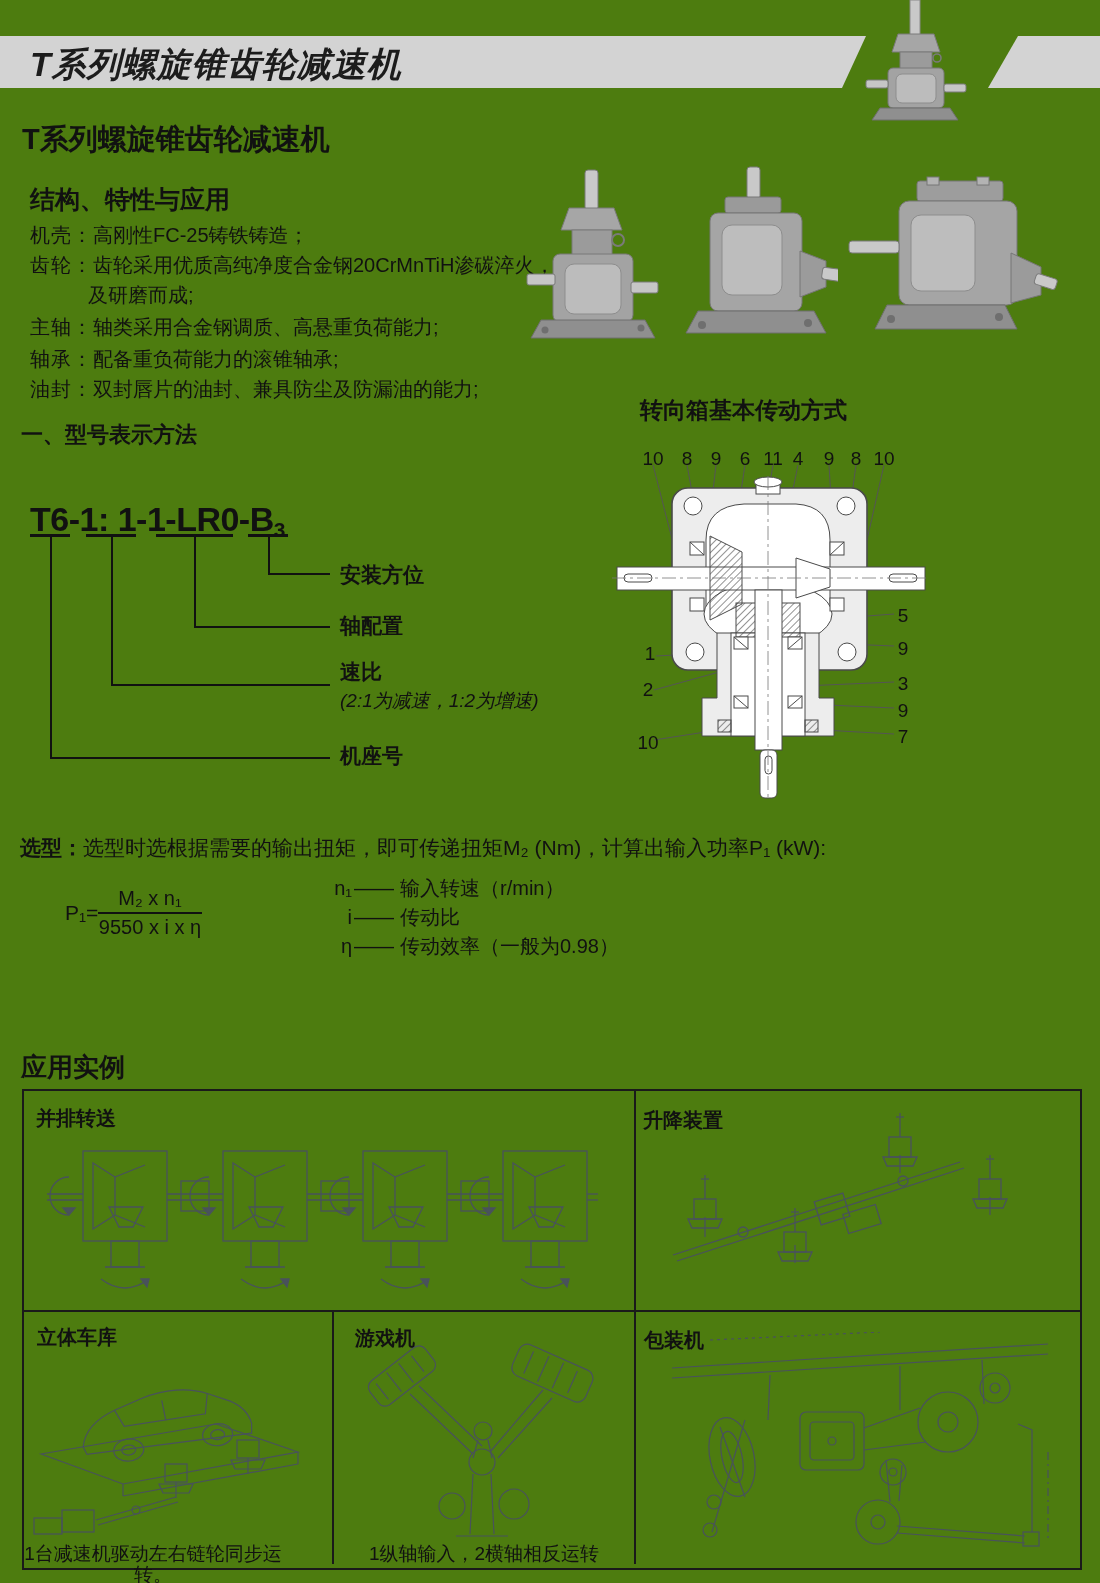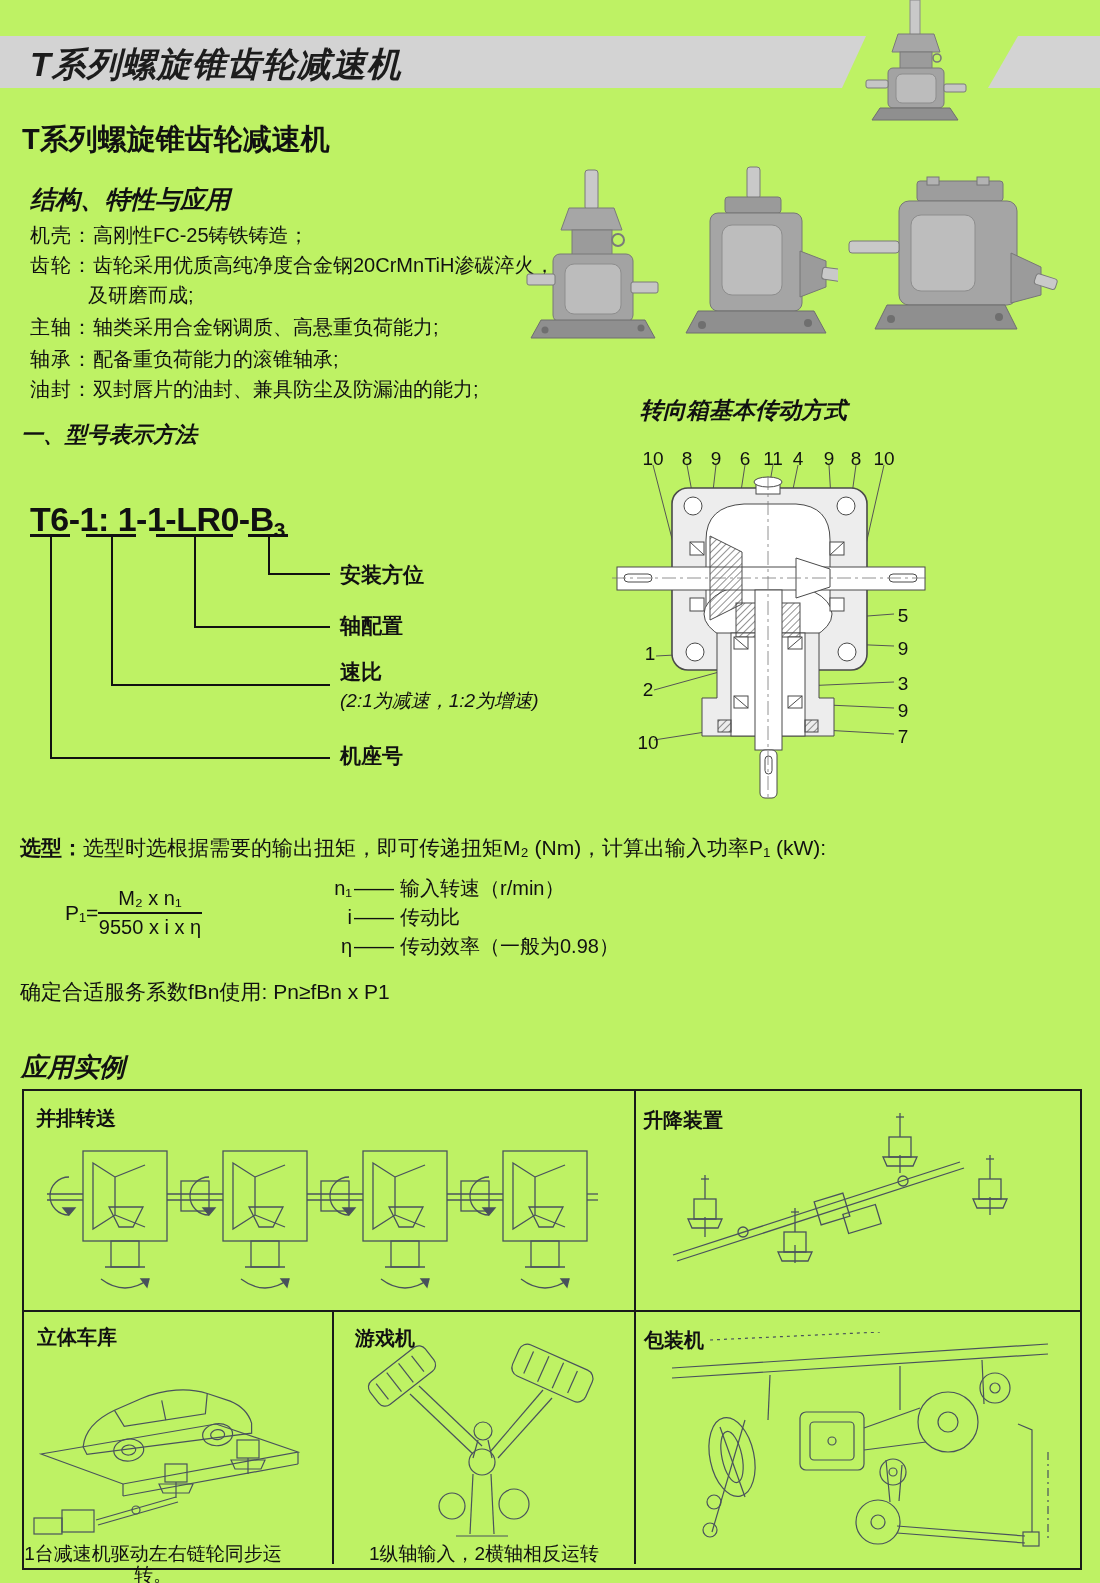--- a/index.html
+++ b/index.html
@@ -1,26 +1,26 @@
 <!DOCTYPE html>
 <html><head>
 <meta charset="utf-8">
 <style>
   html,body{margin:0;padding:0;background:#ffffff;}
-  .page{position:relative;width:1100px;height:1583px;background:#bef264;overflow:hidden;
+  .page{position:relative;width:1100px;height:1583px;background:#4d7c0f;overflow:hidden;
         font-family:"Liberation Sans","DejaVu Sans",sans-serif;color:#111;}
   .abs{position:absolute;}
   
   .band{position:absolute;top:36px;height:52px;background:#d3d3d3;}
   .band-left{left:0;width:866px;clip-path:polygon(0 0,866px 0,842px 52px,0 52px);}
   .band-right{left:988px;width:112px;clip-path:polygon(30px 0,112px 0,112px 52px,0 52px);}
   .banner-title{position:absolute;left:30px;top:42px;font-size:34px;font-weight:bold;
         font-style:italic;letter-spacing:1px;color:#1c1c1c;white-space:nowrap;}
   .page-title{position:absolute;left:22px;top:120px;font-size:29px;font-weight:bold;white-space:nowrap;}
-  .sec-heading{position:absolute;font-weight:bold;white-space:nowrap;font-style:italic;}
+  .sec-heading{position:absolute;font-weight:bold;white-space:nowrap;}
   .feat-row{position:absolute;left:30px;font-size:20px;white-space:nowrap;}
   .feat-row .lbl{letter-spacing:1px;}
   
   .model-code{position:absolute;left:30px;top:500px;font-size:34px;font-weight:bold;
         letter-spacing:-0.5px;white-space:nowrap;}
   .model-code .sub{font-size:21px;vertical-align:-6px;}
   .useg{position:absolute;top:534px;height:3px;background:#111;}
   .conn{position:absolute;border-left:2px solid #111;border-bottom:2px solid #111;}
   .model-label{position:absolute;left:340px;font-size:21px;white-space:nowrap;font-weight:bold;}
   .model-note{position:absolute;left:340px;font-size:19px;white-space:nowrap;font-style:italic;}
@@ -266,21 +266,20 @@
       <span class="dash">——</span>
       <span>传动比</span>
     </div>
     <div class="trow">
       <span class="sym">η</span>
       <span class="dash">——</span>
       <span>传动效率（一般为0.98）</span>
     </div>
   </div>
 
-  <div class="note-line" style="top:978px">确定合适服务系数fBn使用: Pn≥fBn x P1</div>
 
   <div class="sec-heading" style="left:21px;top:1050px;font-size:26px">应用实例</div>
 
   <div class="apps-table">
     <div class="tline" style="left:0;top:219px;width:100%;height:2px"></div>
     <div class="tline" style="left:610px;top:0;width:2px;height:219px"></div>
     <div class="tline" style="left:308px;top:221px;width:2px;height:252px"></div>
     <div class="tline" style="left:610px;top:221px;width:2px;height:252px"></div>
 
     <div class="cell-title" style="left:12px;top:14px">并排转送</div>

